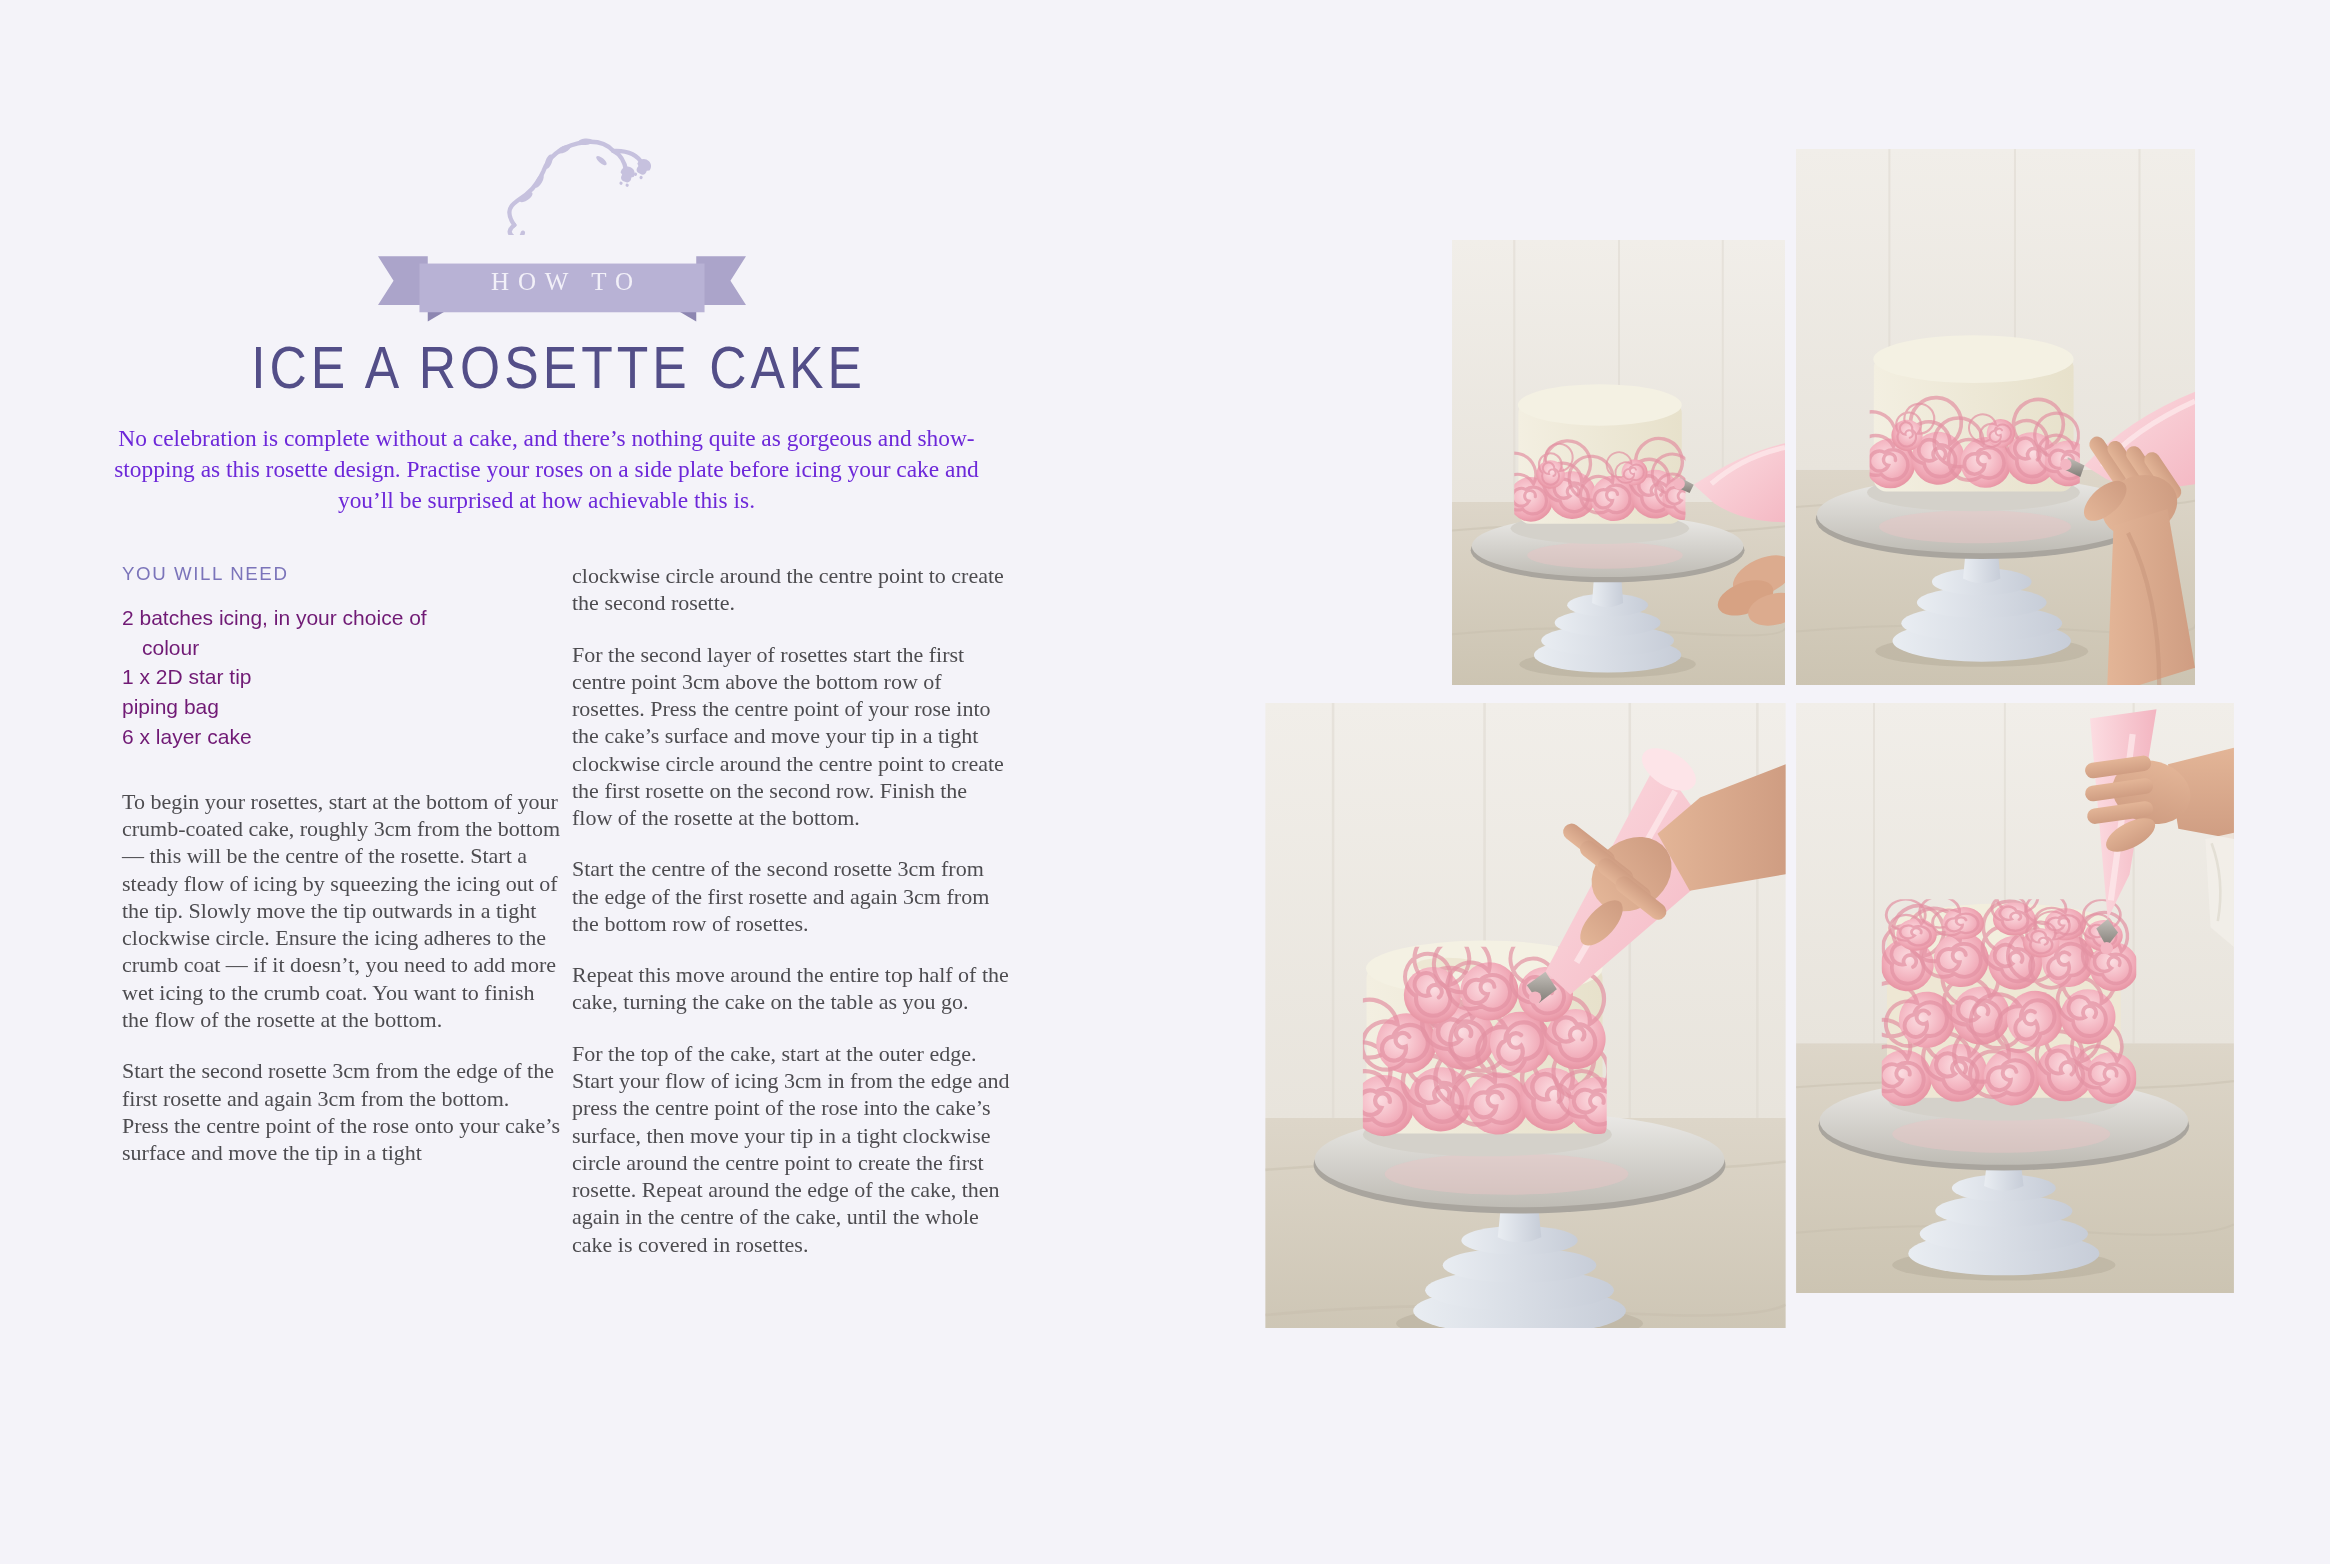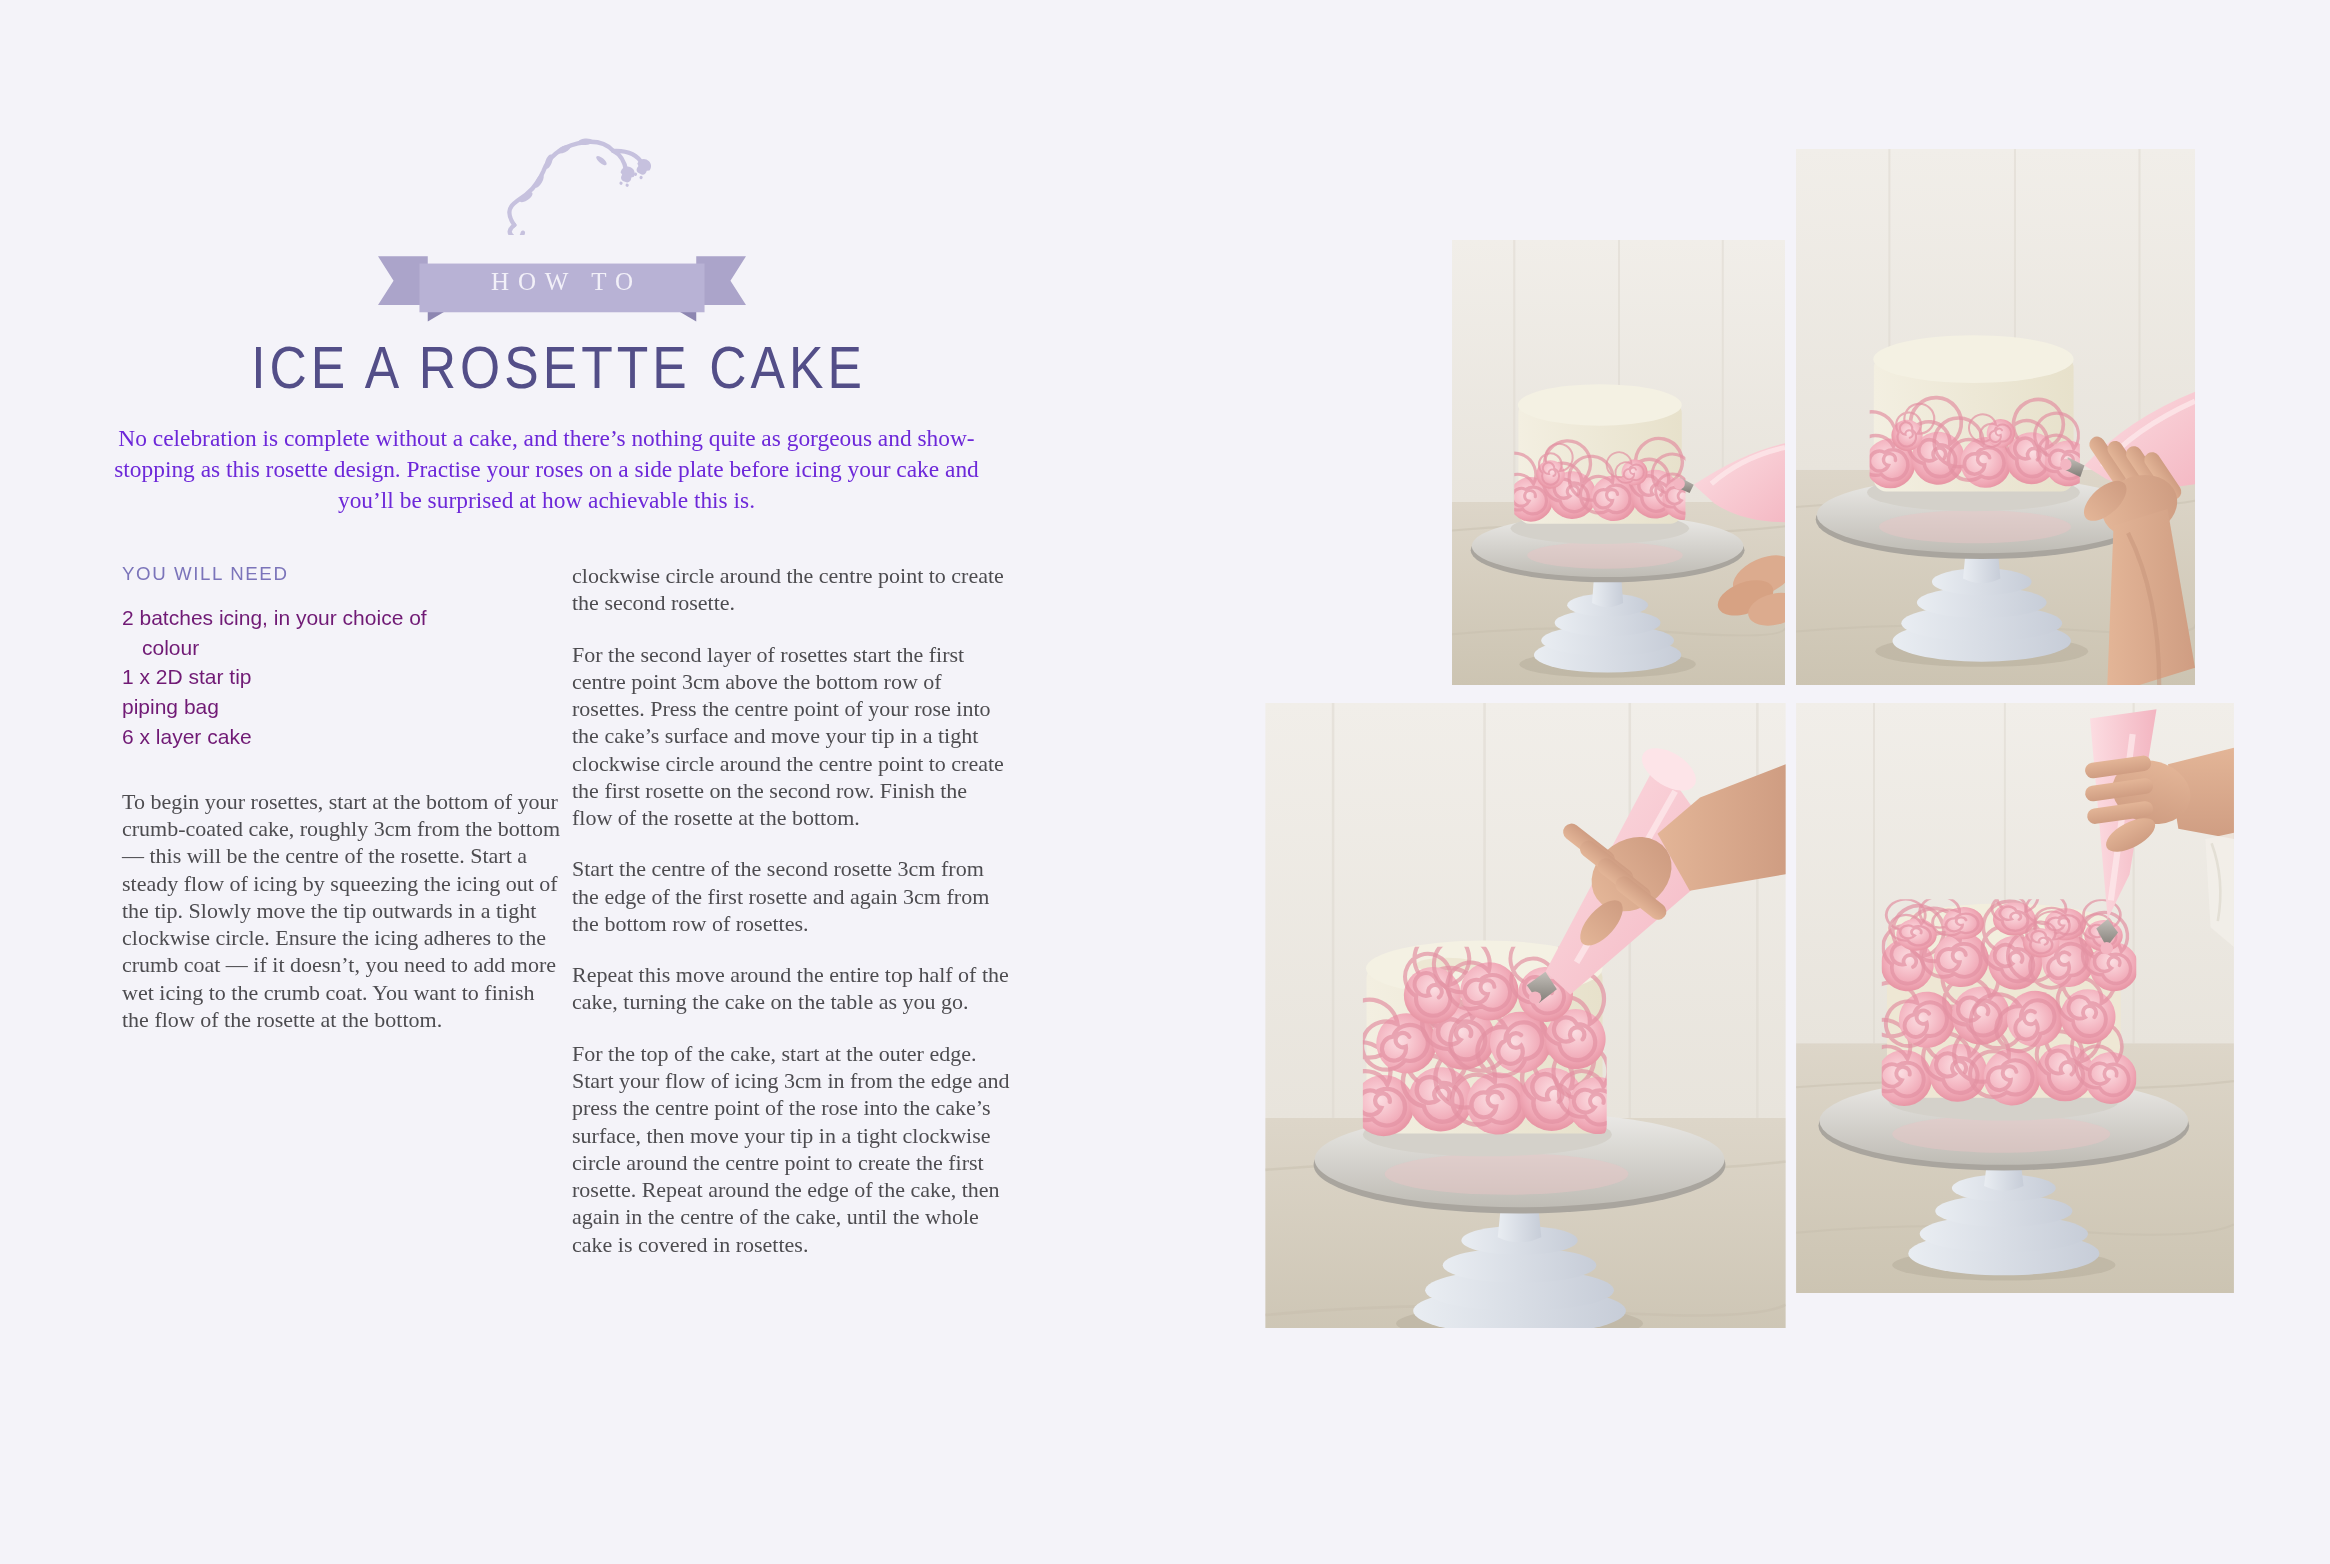--- a/index.html
+++ b/index.html
@@ -87,20 +87,21 @@
 
   <div class="col col-left">
     <div class="ywn-heading">YOU WILL NEED</div>
     <ul class="ywn-list">
       <li>2 batches icing, in your choice of colour</li>
       <li>1 x 2D star tip</li>
       <li>piping bag</li>
       <li>6 x layer cake</li>
     </ul>
     <p>To begin your rosettes, start at the bottom of your crumb-coated cake, roughly 3cm from the bottom — this will be the centre of the rosette. Start a steady flow of icing by squeezing the icing out of the tip. Slowly move the tip outwards in a tight clockwise circle. Ensure the icing adheres to the crumb coat — if it doesn’t, you need to add more wet icing to the crumb coat. You want to finish the flow of the rosette at the bottom.</p>
+    <p>Start the second rosette 3cm from the edge of the first rosette and again 3cm from the bottom. Press the centre point of the rose onto your cake’s surface and move the tip in a tight</p>
   </div>
 
   <div class="col col-right">
     <p>clockwise circle around the centre point to create the second rosette.</p>
     <p>For the second layer of rosettes start the first centre point 3cm above the bottom row of rosettes. Press the centre point of your rose into the cake’s surface and move your tip in a tight clockwise circle around the centre point to create the first rosette on the second row. Finish the flow of the rosette at the bottom.</p>
     <p>Start the centre of the second rosette 3cm from the edge of the first rosette and again 3cm from the bottom row of rosettes.</p>
     <p>Repeat this move around the entire top half of the cake, turning the cake on the table as you go.</p>
     <p>For the top of the cake, start at the outer edge. Start your flow of icing 3cm in from the edge and press the centre point of the rose into the cake’s surface, then move your tip in a tight clockwise circle around the centre point to create the first rosette. Repeat around the edge of the cake, then again in the centre of the cake, until the whole cake is covered in rosettes.</p>
   </div>
 

